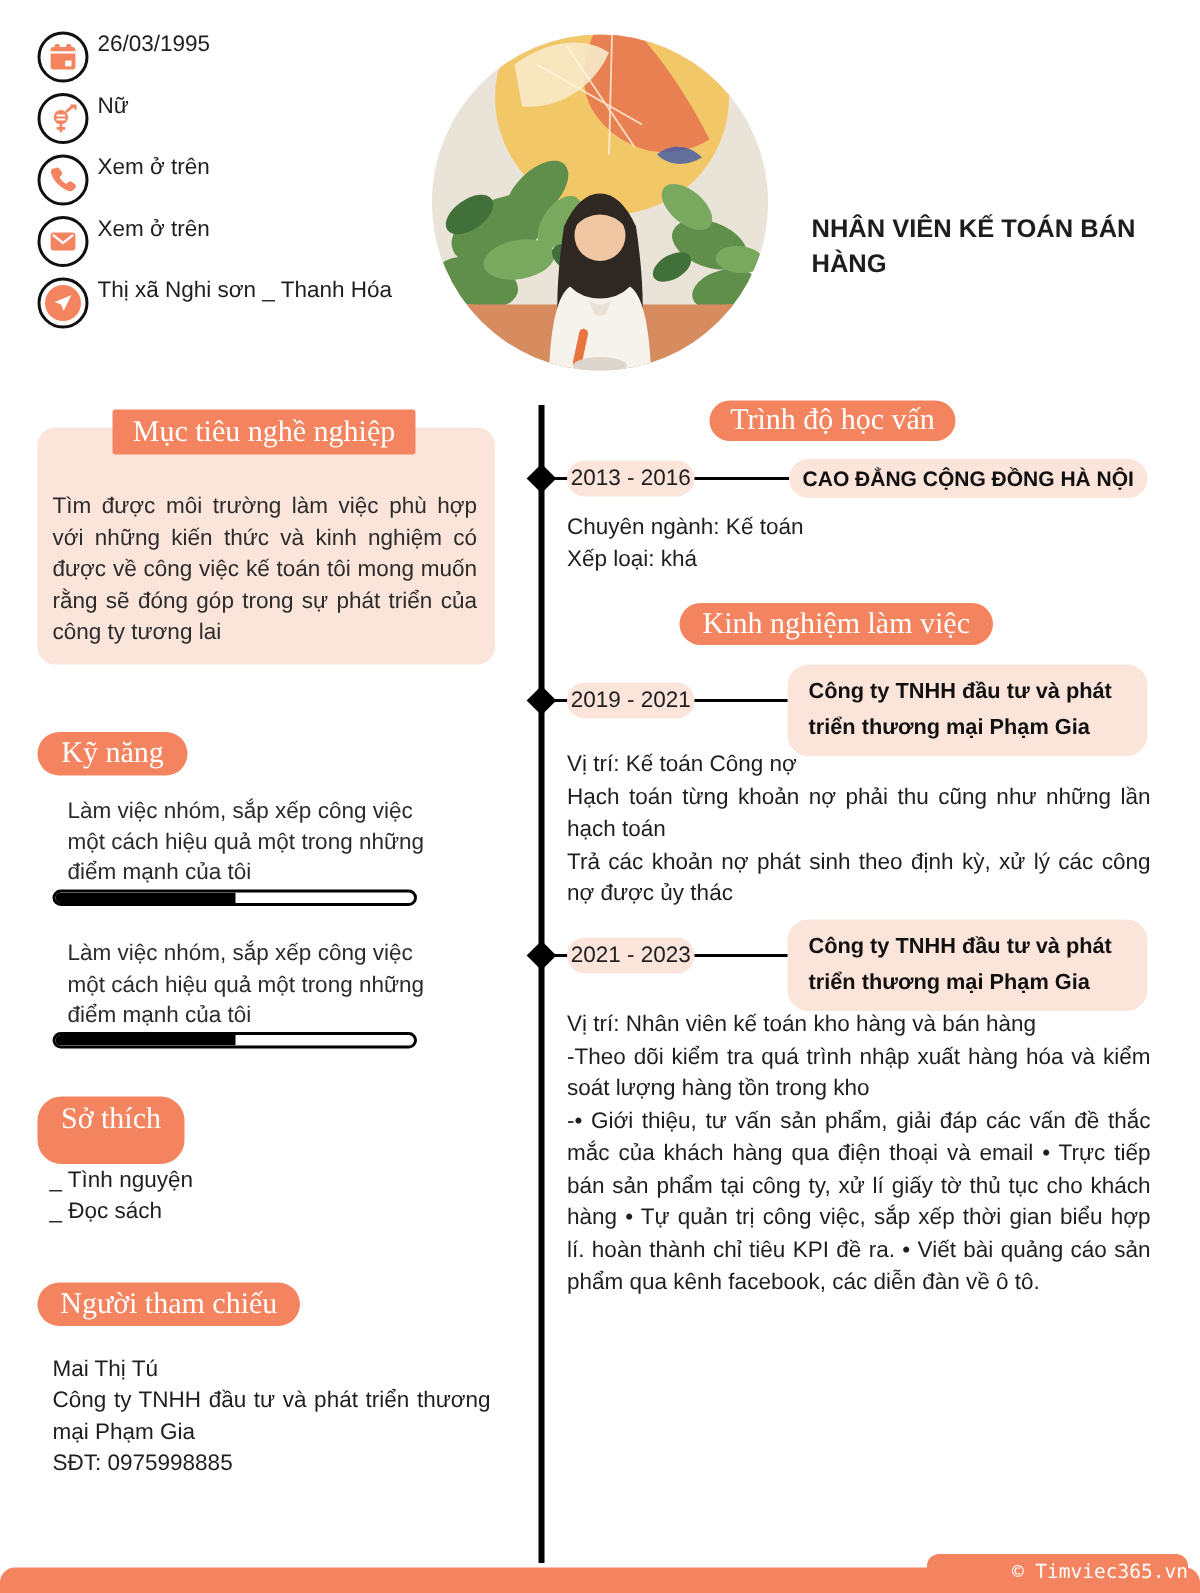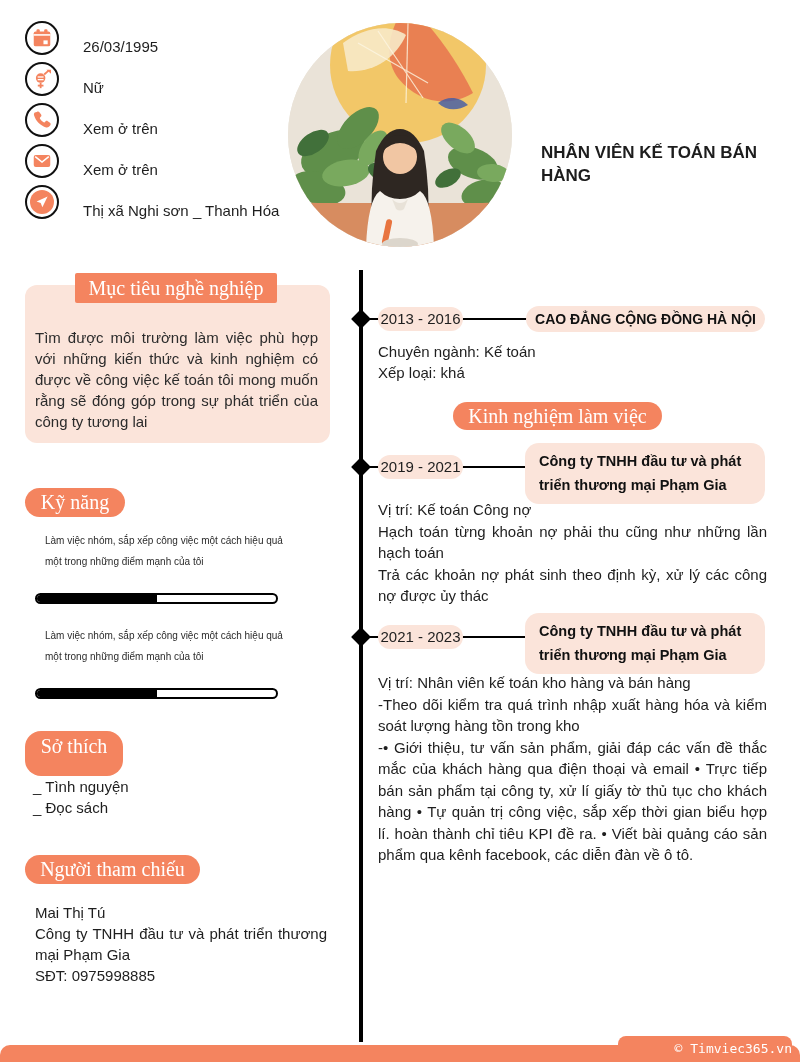--- a/index.html
+++ b/index.html
@@ -5,21 +5,21 @@
   :root{
     --accent:#F4845F;
     --panel:#FBE4DA;
     --ink:#1d1d1d;
   }
   *{box-sizing:border-box}
   body{margin:0;background:#ffffff;font-family:"Liberation Sans",sans-serif;color:#242424}
   .page{position:relative;width:800px;height:1062px;background:#fff;outline:1px solid #dcdcdc;overflow:hidden}
 
   
-  .contact-row{position:absolute;left:25px;display:flex;align-items:flex-end;gap:24px;height:34px}
+  .contact-row{position:absolute;left:25px;display:flex;align-items:flex-start;gap:6px;height:34px}
   .ring{width:34px;height:34px;border:2.5px solid #101010;border-radius:50%;background:#fff;
         display:flex;align-items:center;justify-content:center;flex:0 0 34px}
   .contact-label{font-size:15px;color:#1e1e1e;white-space:nowrap}
 
   
   .photo{position:absolute;left:288px;top:23px;width:224px;height:224px;border-radius:50%;overflow:hidden;background:#eae4da}
 
   
   .name{position:absolute;left:541px;top:30px;width:245px;margin:0;
         font-size:36px;line-height:48px;font-weight:bold;color:var(--accent)}
@@ -34,21 +34,21 @@
   #h-hobbies{left:25px;top:731px;width:98px;height:45px;line-height:31px;border-radius:16px}
   #h-refs{left:25px;top:855px;width:175px;height:29px;line-height:29px;border-radius:15px}
   #h-edu{left:473px;top:267px;width:164px;height:27px;line-height:27px;border-radius:14px}
   #h-exp{left:453px;top:402px;width:209px;height:28px;line-height:28px;border-radius:14px}
 
   
   .objective-panel{position:absolute;left:25px;top:285px;width:305px;height:158px;background:var(--panel);border-radius:12px}
   .objective-body{position:absolute;left:35px;top:327px;width:283px;margin:0;
                   font-size:15px;line-height:21px;text-align:justify;color:#2b2b2b}
 
-  .skill-text{position:absolute;left:45px;width:254px;margin:0;font-size:10px;line-height:20.5px;color:#2b2b2b}
+  .skill-text{position:absolute;left:45px;width:254px;margin:0;font-size:15px;line-height:20.5px;color:#2b2b2b}
   #skill-text-0{top:531px}
   #skill-text-1{top:626px}
   .skill-bar{position:absolute;left:35px;width:243px;height:11px;background:#fff;border:2px solid #000;border-radius:6px;overflow:hidden}
   #skill-bar-0{top:593px}
   #skill-bar-1{top:688px}
   .skill-fill{height:100%;background:#000}
 
   .hobby{position:absolute;left:33px;margin:0;font-size:15px;color:#1e1e1e}
   #hobby-0{top:778px}
   #hobby-1{top:799px}
@@ -215,20 +215,21 @@
 
   <h3 class="sec-h" id="h-refs">Người tham chiếu</h3>
   <div class="refs">
     <p>Mai Thị Tú</p>
     <p class="just">Công ty TNHH đầu tư và phát triển thương mại Phạm Gia</p>
     <p>SĐT: 0975998885</p>
   </div>
 
   <div class="tl-line"></div>
 
+  <h3 class="sec-h" id="h-edu">Trình độ học vấn</h3>
   <div class="tl-connector" id="conn-0"></div>
   <div class="diamond" id="dia-0"></div>
   <div class="date-pill" id="date-0">2013 - 2016</div>
   <div class="org-pill">CAO ĐẲNG CỘNG ĐỒNG HÀ NỘI</div>
   <div class="edu-details">
     <p>Chuyên ngành: Kế toán</p>
     <p>Xếp loại: khá</p>
   </div>
 
   <h3 class="sec-h" id="h-exp">Kinh nghiệm làm việc</h3>

